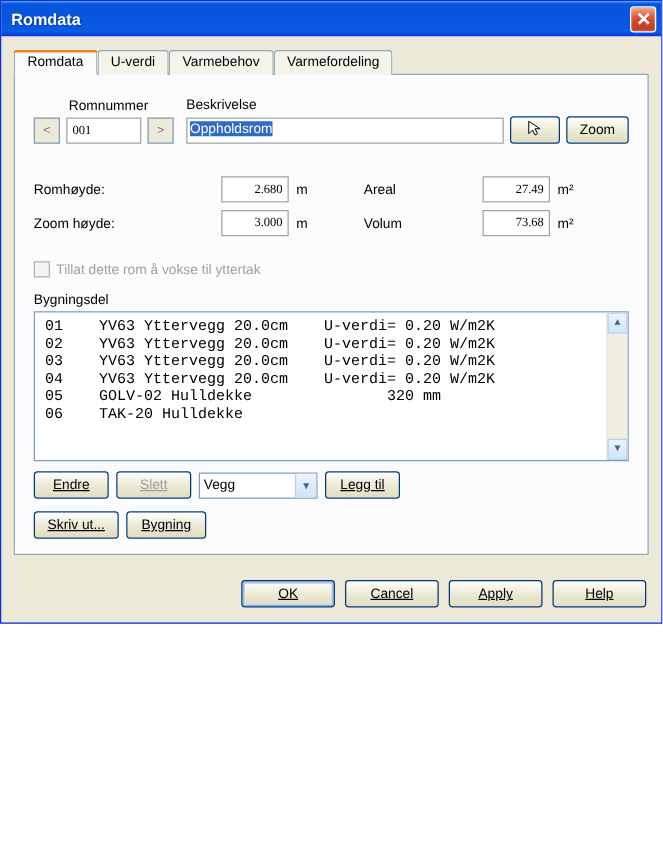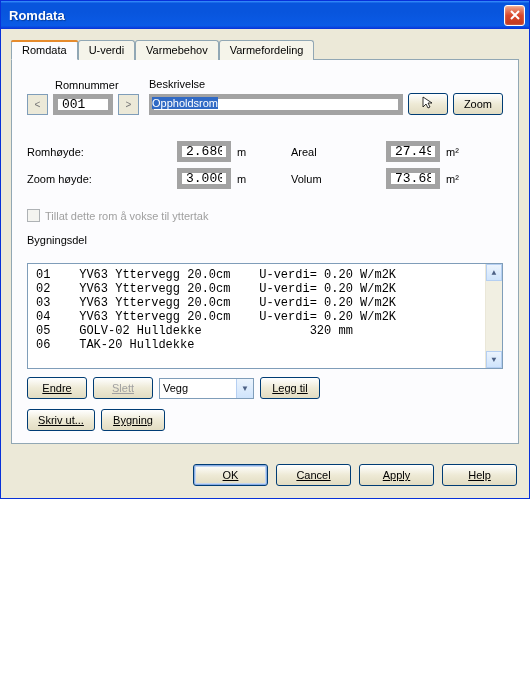--- a/index.html
+++ b/index.html
@@ -103,25 +103,25 @@
     width: 150px;
   }
   .unit-col {
     width: 60px;
     padding-left: 6px;
   }
   .label-col2 {
     width: 95px;
   }
   input[type=text] {
-    border: 5px solid #a3a3a3;
+    border: 1px solid #a3a3a3;
     height: 21px;
     padding: 1px 4px;
-    font-family: Liberation Mono, monospace;
-    font-size: 13px;
+    font-family: Liberation Serif, serif;
+    font-size: 10px;
     background: #fff;
   }
   input.num {
     width: 54px;
     text-align: right;
   }
   .nav-btn {
     width: 21px;
     height: 21px;
     border: 1px solid #7f9db9;
@@ -348,21 +348,21 @@
         <span class="label-col2">Volum</span>
         <input class="num" type="text" value="73.68" style="">
         <span class="unit-col">m²</span>
       </div>
 
       <div class="check-row">
         <div class="chk"></div>
         <span>Tillat dette rom å vokse til yttertak</span>
       </div>
 
-      <span style="margin-bottom:17px;">Bygningsdel</span>
+      <span style="margin-bottom:3px;">Bygningsdel</span>
 
       <div class="listbox">
         <div class="list-line">01    YV63 Yttervegg 20.0cm    U-verdi= 0.20 W/m2K</div>
         <div class="list-line">02    YV63 Yttervegg 20.0cm    U-verdi= 0.20 W/m2K</div>
         <div class="list-line">03    YV63 Yttervegg 20.0cm    U-verdi= 0.20 W/m2K</div>
         <div class="list-line">04    YV63 Yttervegg 20.0cm    U-verdi= 0.20 W/m2K</div>
         <div class="list-line">05    GOLV-02 Hulldekke               320 mm</div>
         <div class="list-line">06    TAK-20 Hulldekke</div>
         <div class="scroll">
           <div class="scroll-arrow">▲</div>

